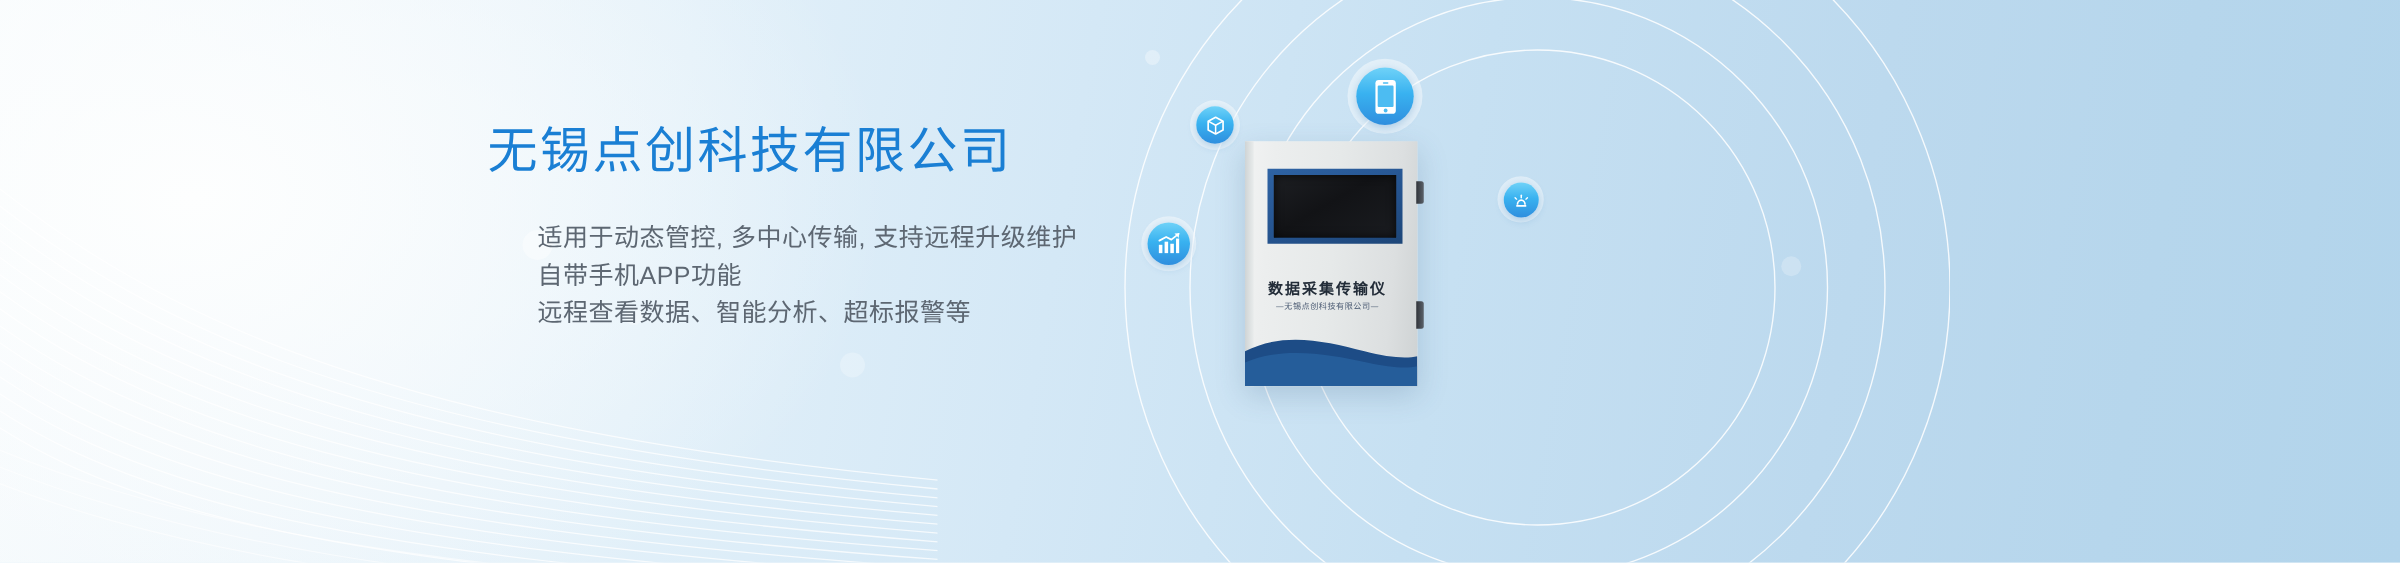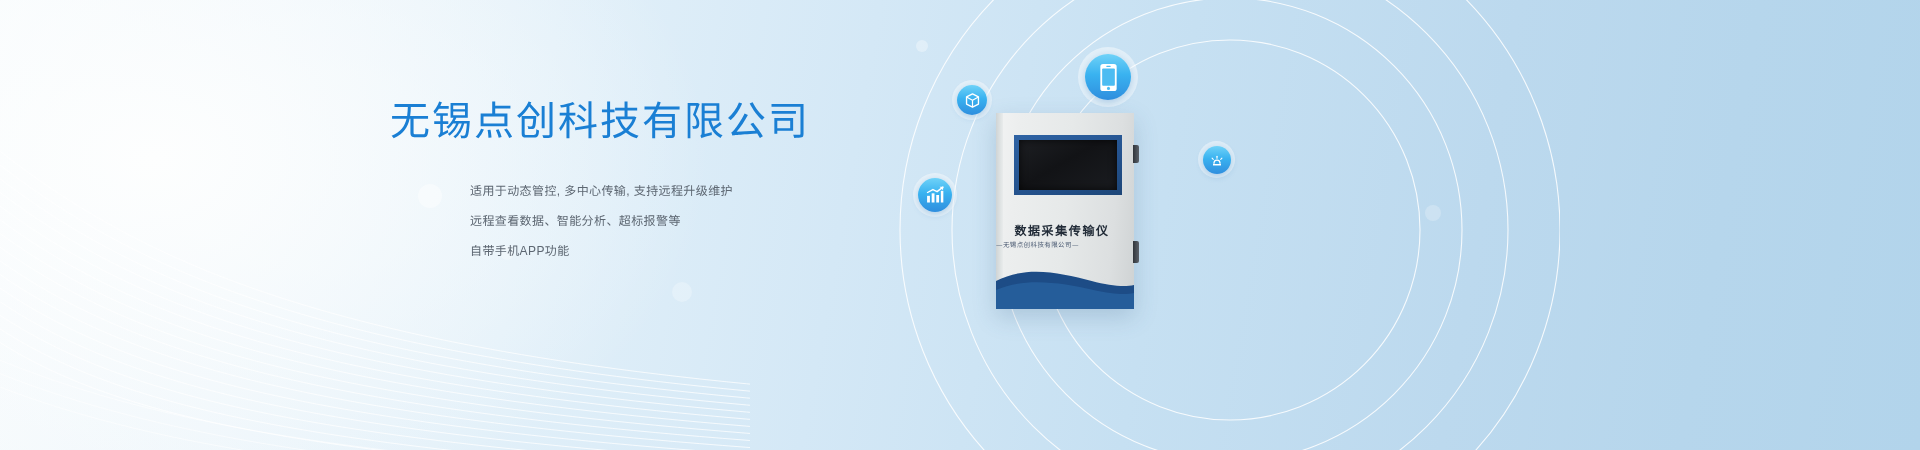--- a/index.html
+++ b/index.html
@@ -36,22 +36,22 @@
   .arcs svg{display:block;width:100%;height:100%;}
 
   
   .copy{position:absolute;left:390px;top:96px;width:620px;}
   .title{
     font-size:40px;line-height:1.25;letter-spacing:2px;
     color:#1a7fd4;font-weight:400;margin:0 0 30px 0;white-space:nowrap;
   }
   .sub{margin:0;}
   .sub li{
-    list-style:none;font-size:12px;line-height:30px;
-    color:#5d6772;letter-spacing:.4px;white-space:nowrap;margin-left:40px;
+    list-style:none;font-size:20px;line-height:30px;
+    color:#5d6772;letter-spacing:.4px;white-space:nowrap;
   }
 
   
   .badge{
     position:absolute;border-radius:50%;
     background:rgba(255,255,255,.45);
     display:flex;align-items:center;justify-content:center;
   }
   .badge .core{
     border-radius:50%;
@@ -90,21 +90,21 @@
     width:100%;height:100%;
     background:linear-gradient(150deg,#1d1f23 0%,#121316 45%,#1a1c20 100%);
     box-shadow:inset 0 0 8px rgba(0,0,0,.75);
   }
   .dev-label{
     position:absolute;left:0;right:6px;top:108px;text-align:center;
     font-family:"DejaVu Serif","Liberation Serif",serif;
     font-size:12px;letter-spacing:1.6px;color:#222c38;font-weight:700;
   }
   .dev-sublabel{
-    position:absolute;left:0;right:6px;top:126px;
+    position:absolute;left:0;right:6px;top:126px;text-align:center;
     font-family:"DejaVu Serif","Liberation Serif",serif;
     font-size:6.5px;letter-spacing:.4px;color:#4a5a72;
   }
   .dev-wave{
     position:absolute;left:0;right:0;bottom:0;height:48px;overflow:hidden;
   }
   .dev-wave svg{display:block;width:100%;height:100%;}
   .dev-nub{
     position:absolute;right:-5px;width:6px;
     background:linear-gradient(90deg,#30343a,#5b6169);border-radius:0 2px 2px 0;
@@ -159,22 +159,22 @@
         <circle cx="430" cy="380" r="278"></circle>
         <circle cx="430" cy="380" r="330"></circle>
       </g>
     </svg>
   </div>
 
   <div class="copy">
     <h1 class="title">无锡点创科技有限公司</h1>
     <ul class="sub">
       <li>适用于动态管控, 多中心传输, 支持远程升级维护</li>
+      <li>自带手机APP功能</li>
       <li>远程查看数据、智能分析、超标报警等</li>
-      <li>自带手机APP功能</li>
     </ul>
   </div>
 
   <div class="badge badge-cube">
     <span class="core">
       <svg width="17" height="17" viewBox="0 0 24 24" aria-hidden="true">
         <path d="M12 2.6 20.4 7v10L12 21.4 3.6 17V7z" fill="none" stroke="#fff" stroke-width="1.9" stroke-linejoin="round"></path>
         <path d="M3.6 7 12 11.6 20.4 7" fill="none" stroke="#fff" stroke-width="1.7" stroke-linejoin="round"></path>
         <path d="M12 11.6V21.4" stroke="#fff" stroke-width="1.7"></path>
       </svg>

